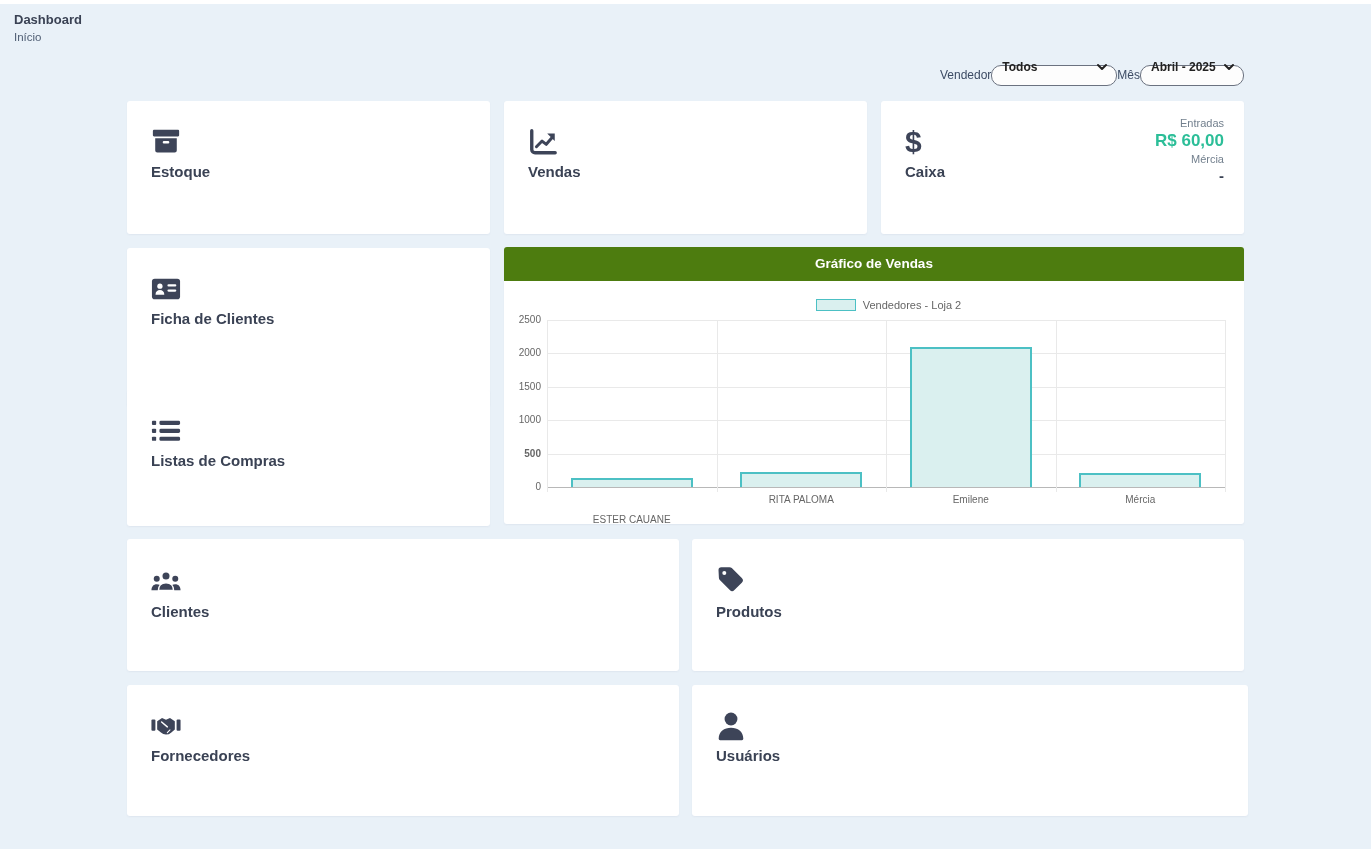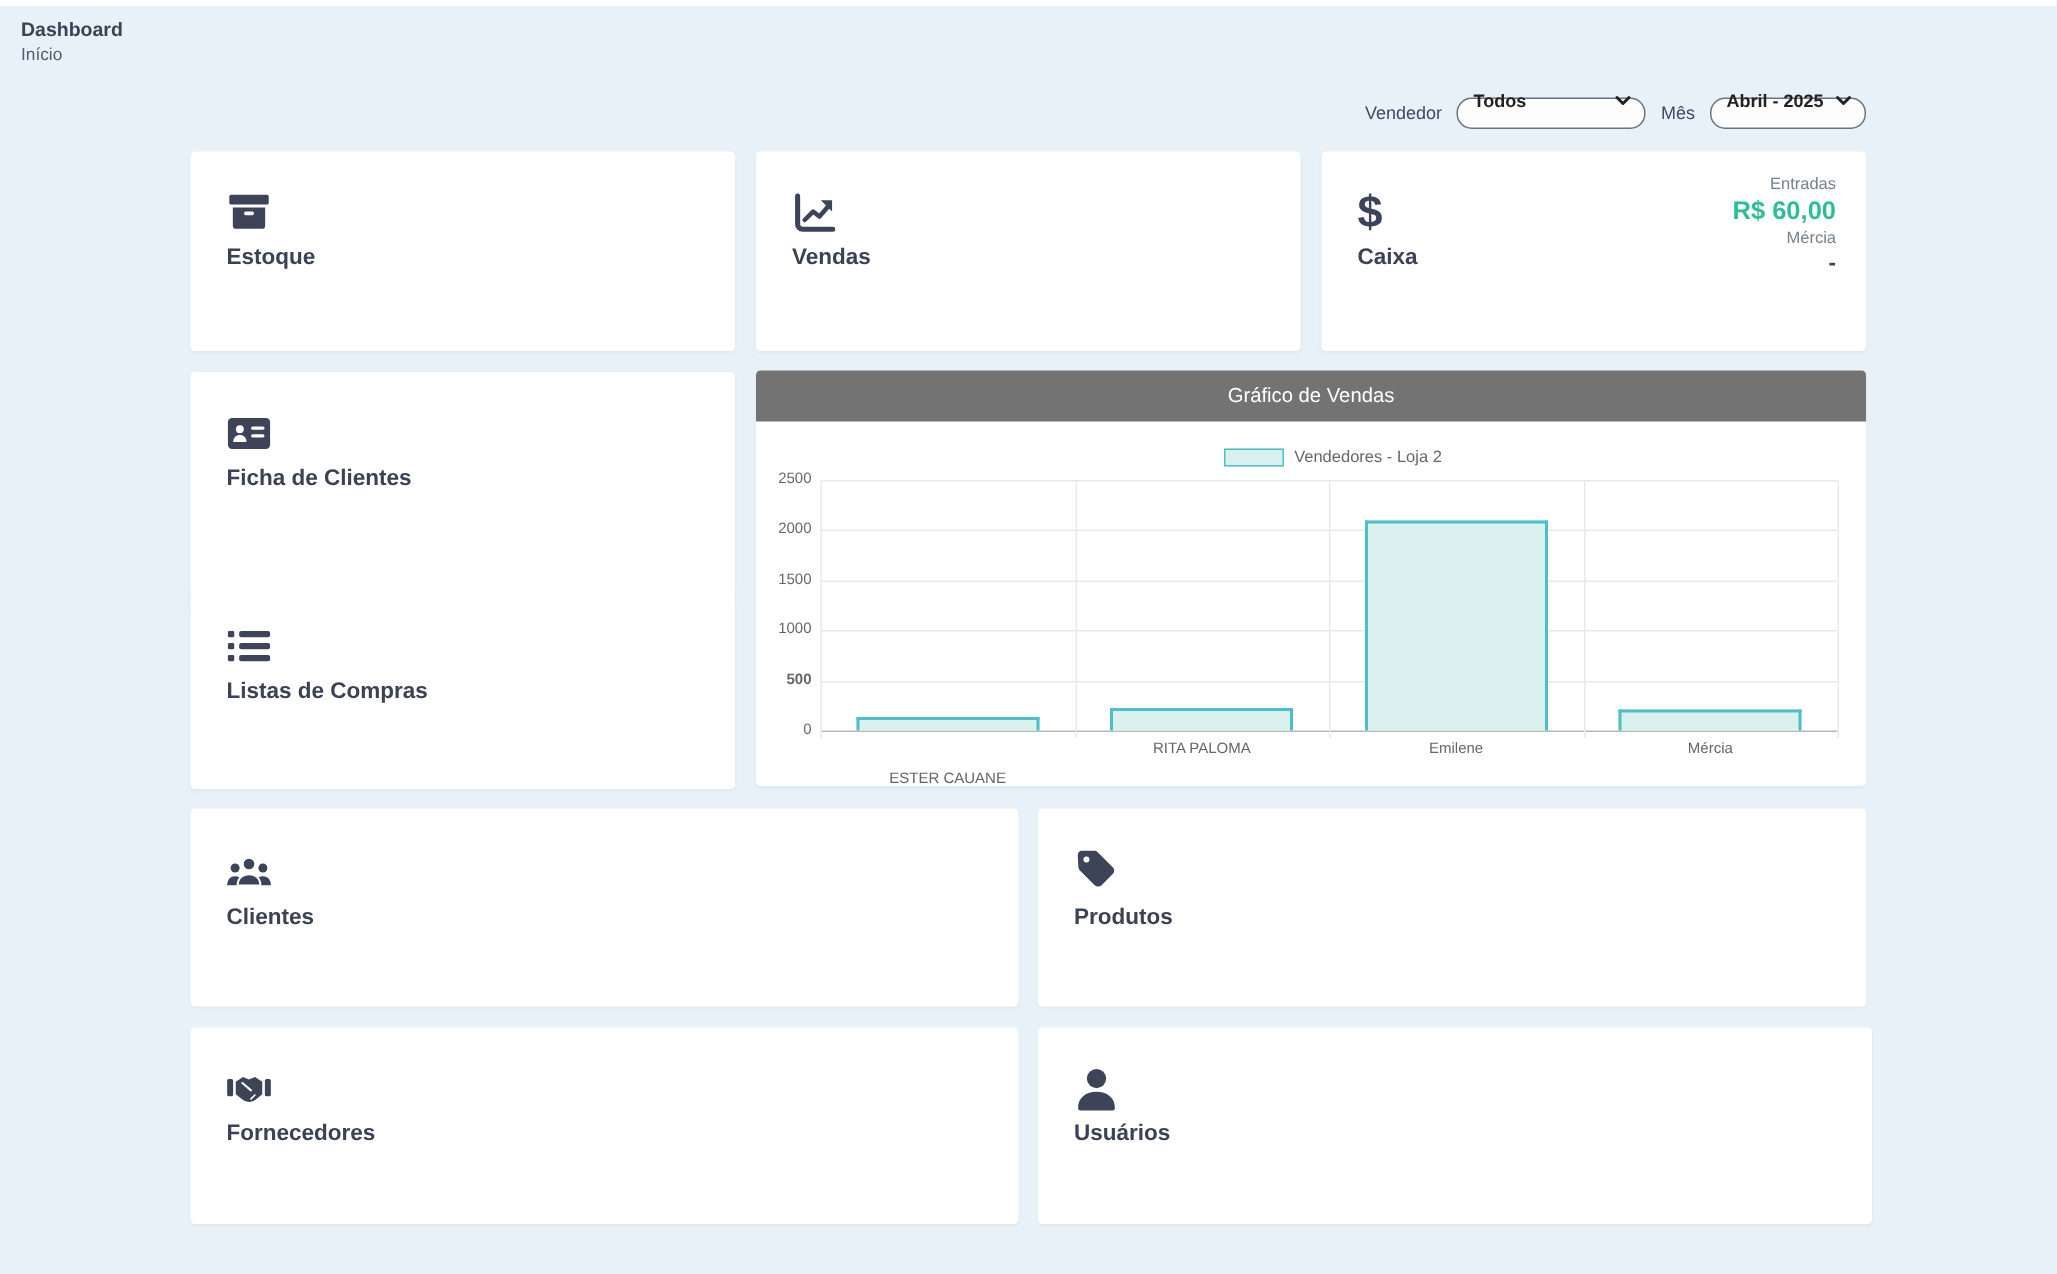--- a/index.html
+++ b/index.html
@@ -17,21 +17,21 @@
     background:#ffffff;
     border-radius:3px;
     box-shadow:0 1px 2px rgba(60,75,100,0.06);
     cursor:pointer;
   }
   .page-title { left:14px; top:8px; font-size:13px; font-weight:bold; color:#3a4254; }
   .breadcrumb { left:14px; top:27px; font-size:11.5px; color:#4f5d73; }
 
   .filter-row {
     position:absolute; left:127px; top:60px; width:1117px; height:22px;
-    display:flex; justify-content:flex-end; align-items:center; gap:10px;
+    display:flex; justify-content:flex-end; align-items:center; gap:0;
   }
   .filter-label { font-size:12px; color:#3c4b64; }
   .select {
     height:21px; border:1px solid #6b7280; border-radius:10px;
     background:#fdfdfd; display:flex; align-items:center;
     padding:0 8px 16px 10px; font-size:12px; font-weight:600; color:#222;
     justify-content:space-between; cursor:pointer;
   }
   .select .chev { width:12px; height:12px; flex:0 0 auto; margin-left:6px; }
   .sel-vendedor { width:126px; }
@@ -47,22 +47,22 @@
     display:flex; flex-direction:column; gap:2px;
   }
   .stat-label { font-size:11px; color:#73808e; }
   .stat-value { font-size:17px; font-weight:bold; color:#2cbe98; line-height:20px; }
   .stat-value2 { font-size:16px; font-weight:bold; color:#2cbe98; line-height:19px; }
   .stat-dash { font-size:15px; font-weight:bold; color:#3a4254; line-height:17px; }
 
   
   .chart-card { left:504px; top:243px; width:740px; height:277px; cursor:default; }
   .chart-header {
-    height:34px; background:#737373; color:#ffffff;
-    font-size:13.5px; font-weight:normal; text-align:center; line-height:34px;
+    height:34px; background:#4d7c0f; color:#ffffff;
+    font-size:13.5px; font-weight:bold; text-align:center; line-height:34px;
     border-radius:3px 3px 0 0;
   }
   .legend-row {
     position:absolute; left:0; top:52px; width:100%;
     display:flex; justify-content:center; align-items:center; gap:7px; cursor:pointer;padding-left:29px;
   }
   .legend-swatch { width:40px; height:12px; }
   .legend-text { font-size:11px; color:#666; }
   .plot { position:absolute; left:43px; top:73px; width:678px; height:167px; }
   .hline { position:absolute; left:0; width:100%; height:1px; background:#e9e9e9; }

